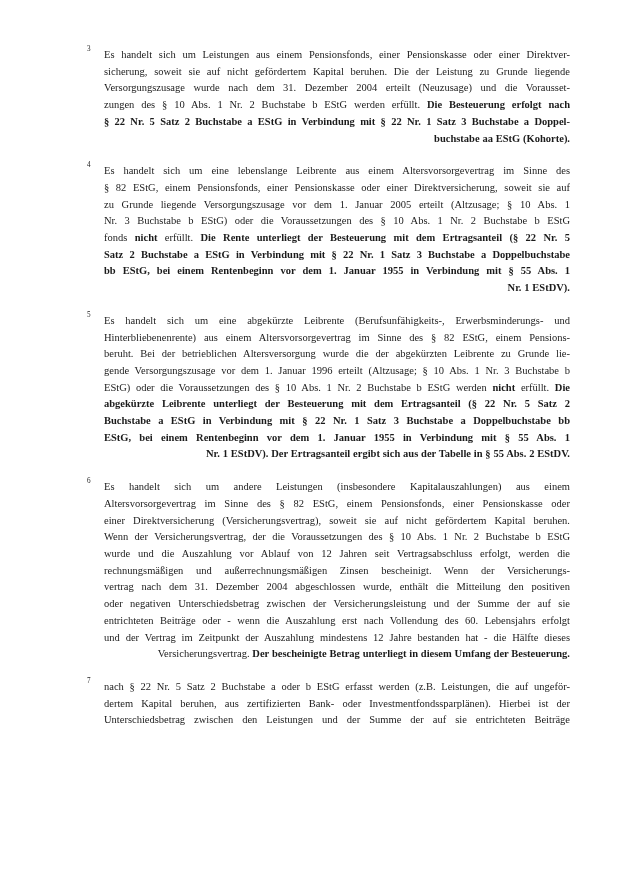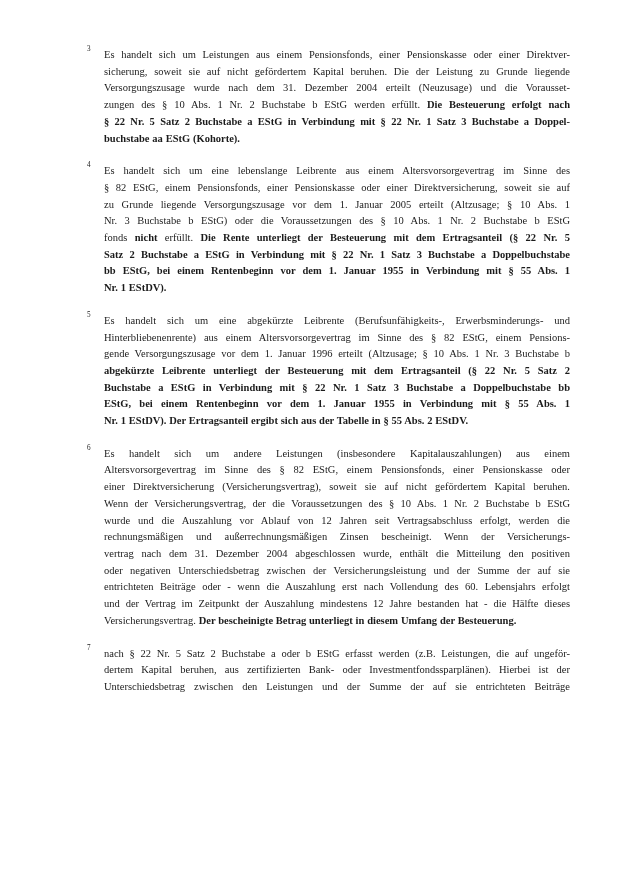--- a/index.html
+++ b/index.html
@@ -34,21 +34,21 @@
   }
   .fn-num {
     position: absolute;
     left: -17px;
     top: -3px;
     font-size: 7.2px;
     line-height: 10px;
   }
   .fn-line {
     min-height: 16.7px;
-    text-align: left;
+    text-align: right;
     word-spacing: 0.2px;
   }
   .fn-line.just {
     text-align: justify;
     text-align-last: justify;
     -moz-text-align-last: justify;
   }
   .fn-line b {
     font-weight: bold;
   }
@@ -75,21 +75,23 @@
         <div class="fn-line just"><span>Nr. 3 Buchstabe b EStG) oder die Voraussetzungen des § 10 Abs. 1 Nr. 2 Buchstabe b EStG</span></div>
         <div class="fn-line just"><span>fonds </span><b>nicht</b><span> erfüllt. </span><b>Die Rente unterliegt der Besteuerung mit dem Ertragsanteil (§ 22 Nr. 5</b></div>
         <div class="fn-line just"><b>Satz 2 Buchstabe a EStG in Verbindung mit § 22 Nr. 1 Satz 3 Buchstabe a Doppelbuchstabe</b></div>
         <div class="fn-line just"><b>bb EStG, bei einem Rentenbeginn vor dem 1. Januar 1955 in Verbindung mit § 55 Abs. 1</b></div>
         <div class="fn-line"><b>Nr. 1 EStDV).</b></div>
       </div>
       <div class="footnote">
         <span class="fn-num">5</span>
         <div class="fn-line just"><span>Es handelt sich um eine abgekürzte Leibrente (Berufsunfähigkeits-, Erwerbsminderungs- und</span></div>
         <div class="fn-line just"><span>Hinterbliebenenrente) aus einem Altersvorsorgevertrag im Sinne des § 82 EStG, einem Pensions-</span></div>
+        <div class="fn-line just"><span>beruht. Bei der betrieblichen Altersversorgung wurde die der abgekürzten Leibrente zu Grunde lie-</span></div>
         <div class="fn-line just"><span>gende Versorgungszusage vor dem 1. Januar 1996 erteilt (Altzusage; § 10 Abs. 1 Nr. 3 Buchstabe b</span></div>
+        <div class="fn-line just"><span>EStG) oder die Voraussetzungen des § 10 Abs. 1 Nr. 2 Buchstabe b EStG werden </span><b>nicht</b><span> erfüllt. </span><b>Die</b></div>
         <div class="fn-line just"><b>abgekürzte Leibrente unterliegt der Besteuerung mit dem Ertragsanteil (§ 22 Nr. 5 Satz 2</b></div>
         <div class="fn-line just"><b>Buchstabe a EStG in Verbindung mit § 22 Nr. 1 Satz 3 Buchstabe a Doppelbuchstabe bb</b></div>
         <div class="fn-line just"><b>EStG, bei einem Rentenbeginn vor dem 1. Januar 1955 in Verbindung mit § 55 Abs. 1</b></div>
         <div class="fn-line"><b>Nr. 1 EStDV). Der Ertragsanteil ergibt sich aus der Tabelle in § 55 Abs. 2 EStDV.</b></div>
       </div>
       <div class="footnote">
         <span class="fn-num">6</span>
         <div class="fn-line just"><span>Es handelt sich um andere Leistungen (insbesondere Kapitalauszahlungen) aus einem</span></div>
         <div class="fn-line just"><span>Altersvorsorgevertrag im Sinne des § 82 EStG, einem Pensionsfonds, einer Pensionskasse oder</span></div>
         <div class="fn-line just"><span>einer Direktversicherung (Versicherungsvertrag), soweit sie auf nicht gefördertem Kapital beruhen.</span></div>

